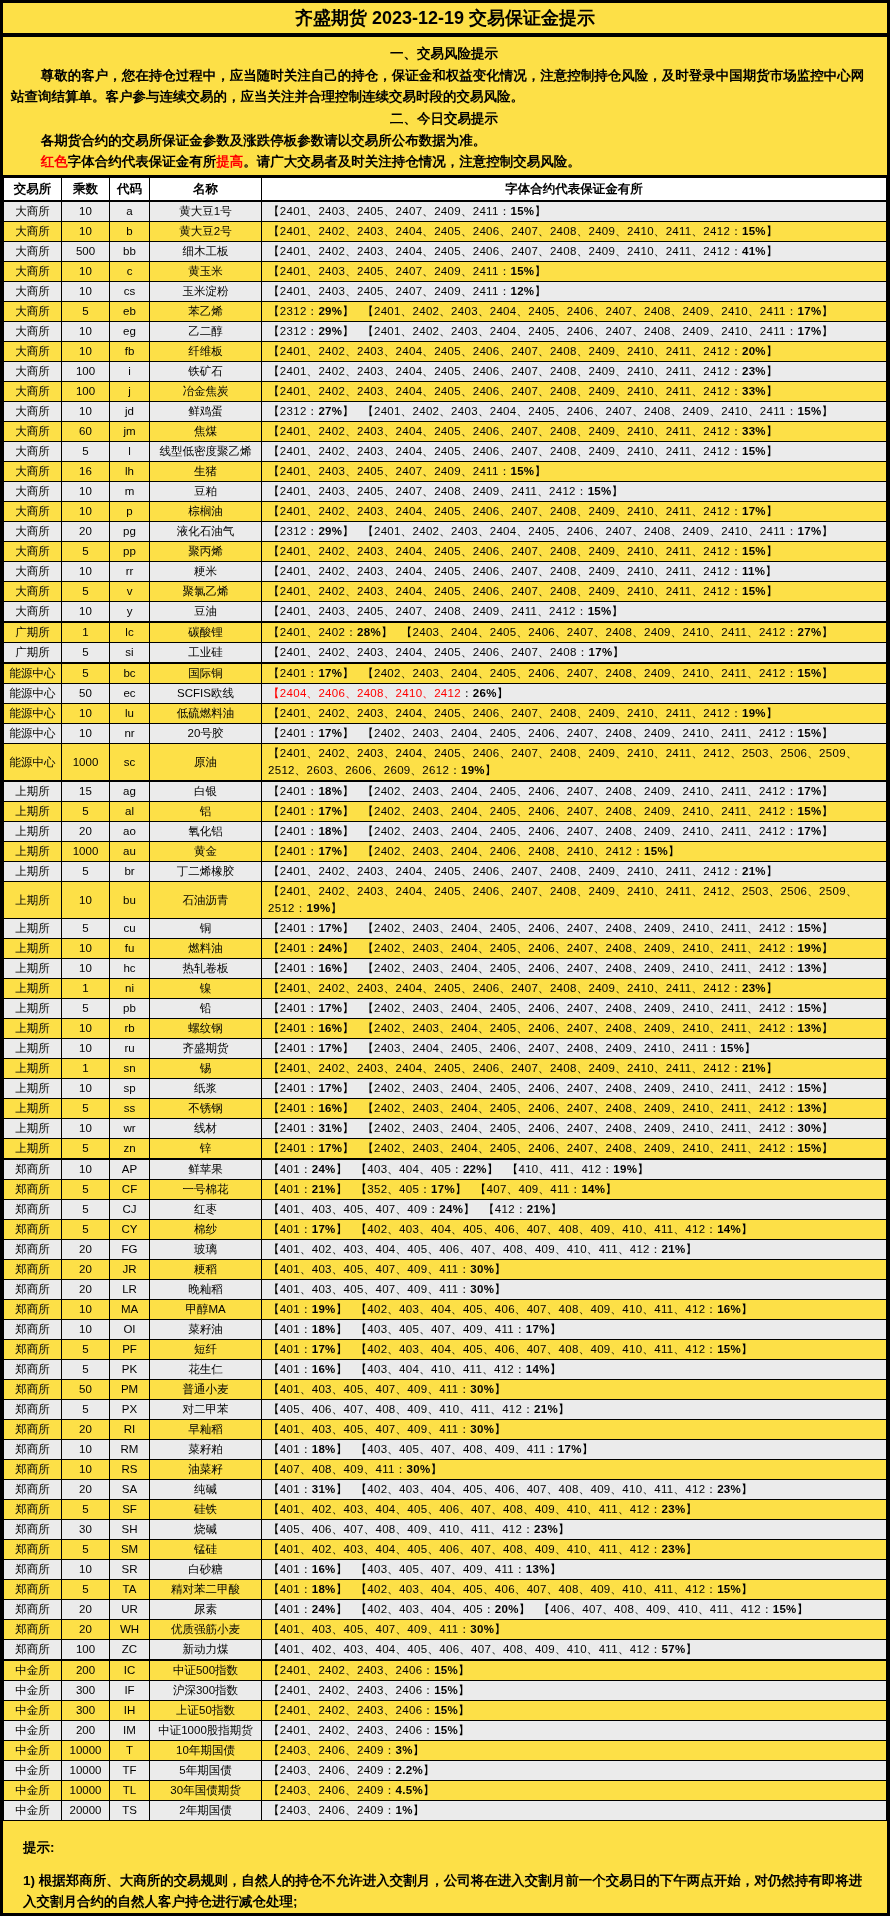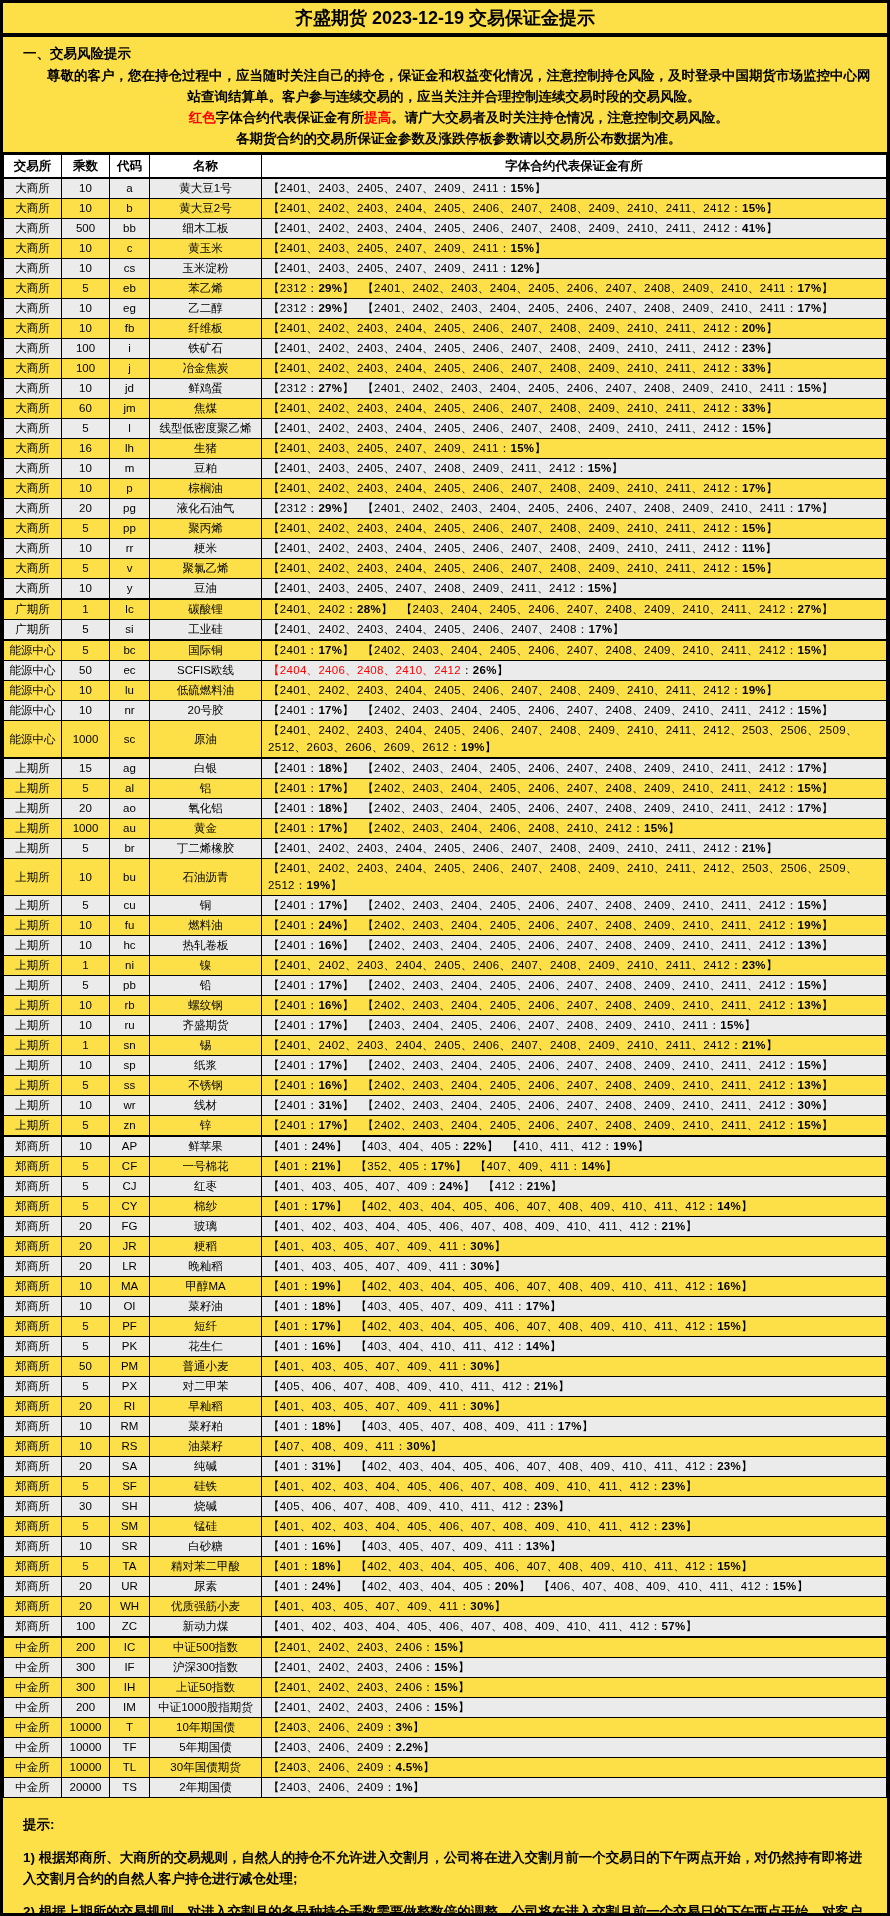--- a/index.html
+++ b/index.html
@@ -6,23 +6,23 @@
   .page{
     width:890px;height:1916px;box-sizing:border-box;
     border:3px solid #000;background:#fde047;overflow:hidden;
     font-family:"Liberation Sans","DejaVu Sans",sans-serif;color:#000;
   }
   .title{
     height:30px;line-height:30px;border-bottom:4px solid #000;
     text-align:center;font-weight:bold;font-size:18px;
   }
   .notice{padding:5px 10px 3px 8px;font-size:13.5px;font-weight:600;line-height:21px;}
-  .sec-head{margin:1px 12px;}
+  .sec-head{margin:1px 18px;text-align:center;}
   .para{margin:0;}
-  .indent{text-indent:2.2em;text-align:center;}
+  .indent{text-indent:2.2em;}
   .red{color:#ff0000;}
 
   table.margin{width:100%;border-collapse:collapse;table-layout:fixed;font-size:11.5px;}
   table.margin th{
     border:1px solid #000;border-top:3px solid #000;border-bottom:2px solid #000;
     font-size:12.5px;font-weight:bold;height:22px;padding:0;background:#fff;
   }
   table.margin td{
     border:1px solid #000;height:18px;line-height:15px;padding:0;
     text-align:center;overflow:hidden;white-space:nowrap;
@@ -45,22 +45,23 @@
 </style>
 </head>
 <body>
 
 <div class="page">
   <div class="title">齐盛期货 2023-12-19 交易保证金提示</div>
 
   <div class="notice">
     <div class="sec-head">一、交易风险提示</div>
     <div class="para indent">尊敬的客户，您在持仓过程中，应当随时关注自己的持仓，保证金和权益变化情况，注意控制持仓风险，及时登录中国期货市场监控中心网站查询结算单。客户参与连续交易的，应当关注并合理控制连续交易时段的交易风险。</div>
+    <div class="sec-head">二、今日交易提示</div>
+    <div class="para indent">各期货合约的交易所保证金参数及涨跌停板参数请以交易所公布数据为准。</div>
     <div class="para indent"><span class="red">红色</span><span>字体合约代表保证金有所</span><span class="red">提高</span><span>。请广大交易者及时关注持仓情况，注意控制交易风险。</span></div>
-    <div class="para indent">各期货合约的交易所保证金参数及涨跌停板参数请以交易所公布数据为准。</div>
   </div>
 
   <table class="margin">
     <colgroup>
       <col class="c-ex">
         <col class="c-m">
         <col class="c-code">
         <col class="c-name">
         <col>
     </colgroup>

